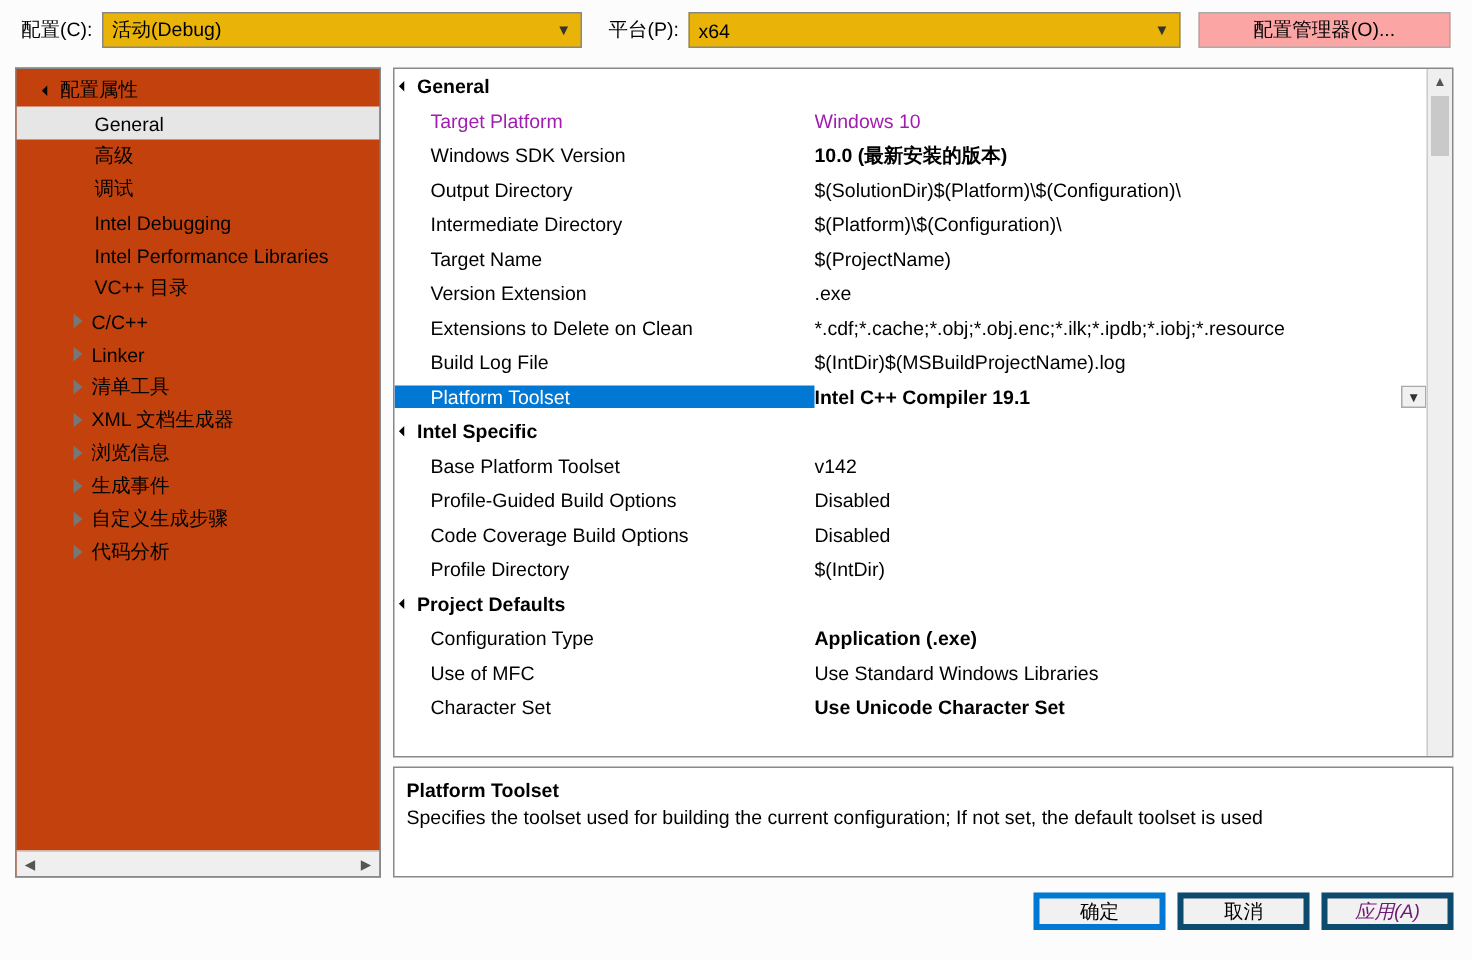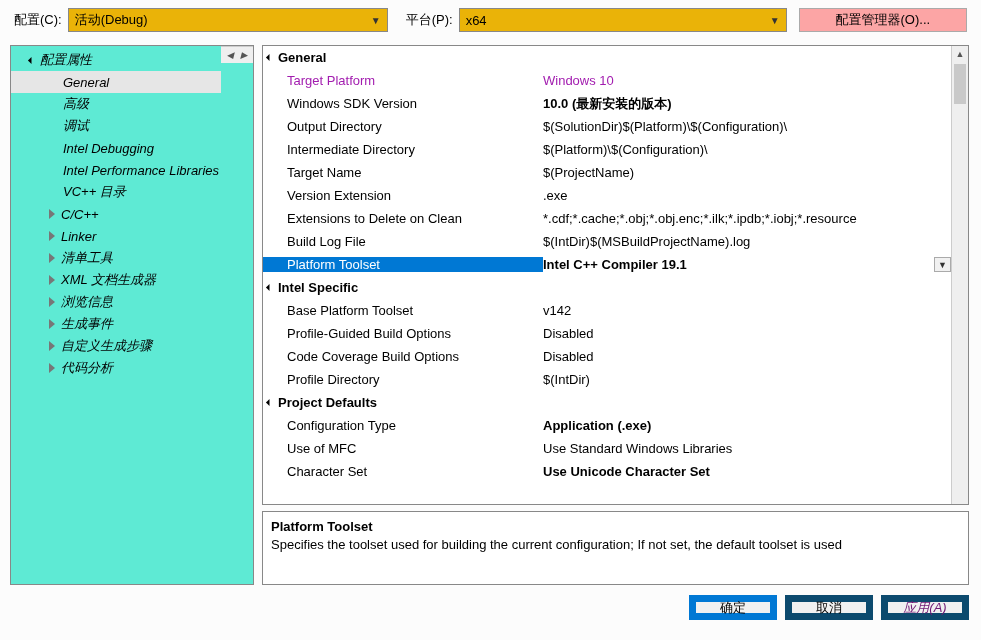--- a/index.html
+++ b/index.html
@@ -47,25 +47,24 @@
     }
     .main {
       display: flex;
       padding: 5px 12px 0 10px;
       gap: 8px;
       height: 545px;
     }
     .sidebar {
       width: 244px;
       border: 1px solid #888;
-      background: #5eead4;
-      display: flex;
-      flex-direction: row;
-      overflow: hidden;
-      font-style: italic;
+      background: #c2410c;
+      display: flex;
+      flex-direction: column;
+      overflow: hidden;
     }
     .tree {
       flex: 1;
       overflow: hidden;
       padding-top: 3px;
     }
     .tree-item {
       display: flex;
       align-items: center;
       height: 22px;
@@ -181,21 +180,21 @@
     .desc-title { font-weight: bold; }
     .footer {
       display:flex;
       justify-content:flex-end;
       gap: 8px;
       padding: 10px 12px 0 0;
     }
     .fbtn {
       width: 88px;
       height: 25px;
-      border:7px solid #0c4a6e;
+      border:4px solid #0c4a6e;
       background:#f1f1f1;
       display:flex; align-items:center; justify-content:center;
       cursor: default;
     }
     .fbtn.primary { border-color:#0078d4; }
     .fbtn.disabled { color:#701a75;font-style:italic; }
   </style>
 </head>
 <body>
 

